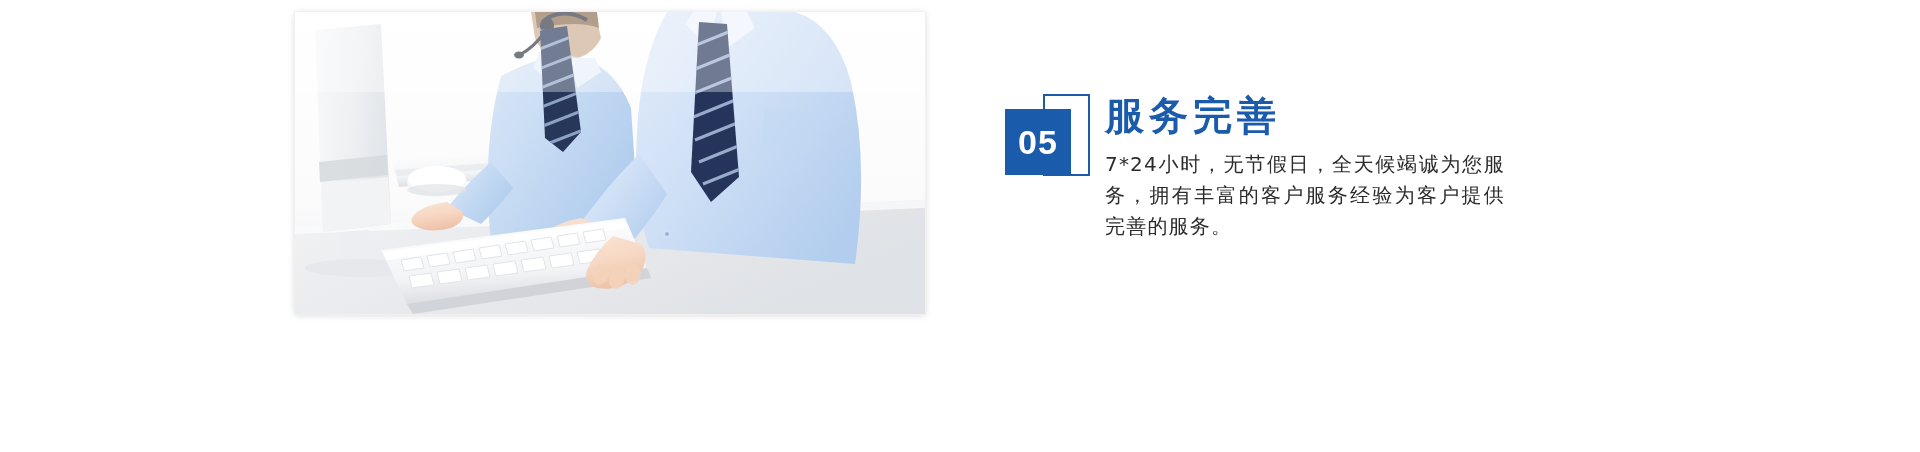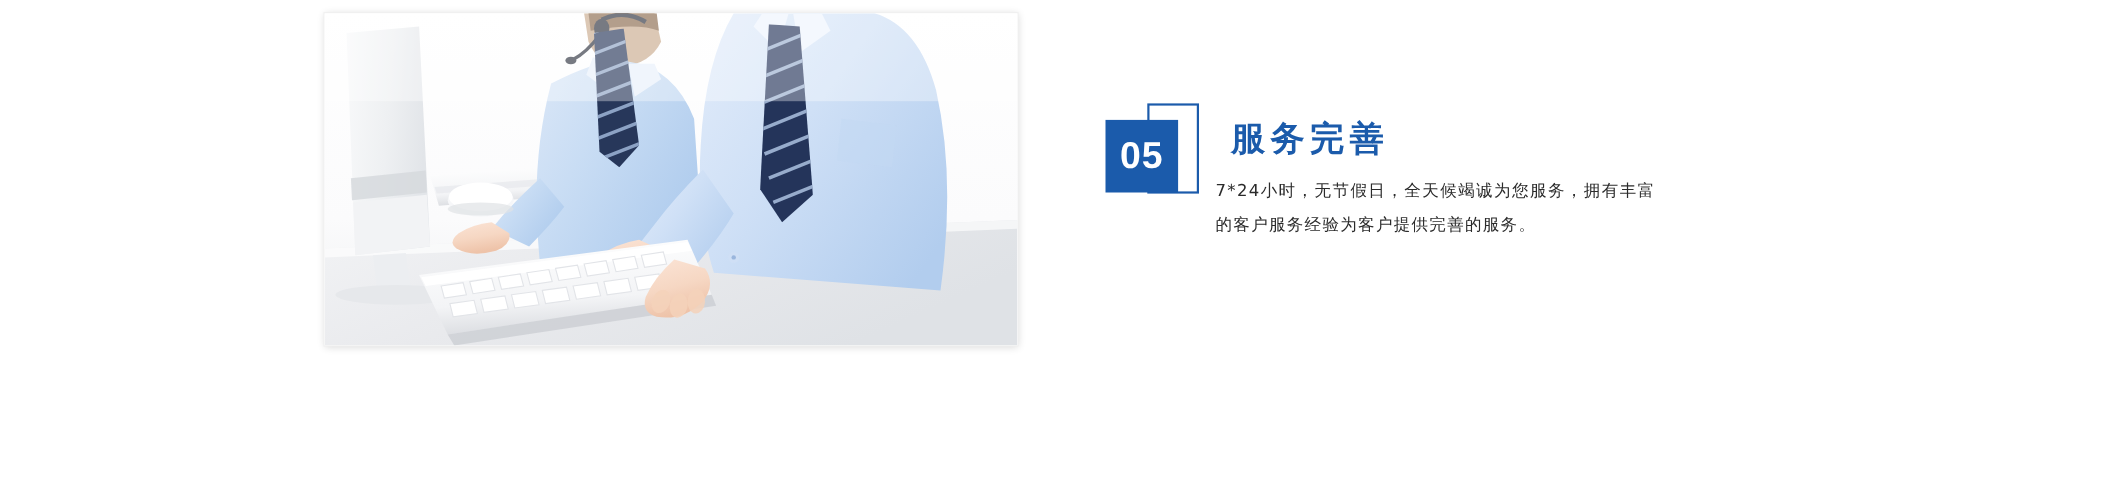--- a/index.html
+++ b/index.html
@@ -89,34 +89,34 @@
   }
 
   .text-block {
     position: absolute;
     left: 100px;
     top: 0px;
     width: 430px;
   }
 
   .title {
-    margin: 14px;
+    margin: 0;
     color: #1b5bab;
-    font-size: 31px;
+    font-size: 39px;
     font-weight: 700;
     letter-spacing: 5px;
     line-height: 1.15;
     font-family: Liberation Sans, sans-serif;
     white-space: nowrap;
   }
 
   .desc {
     margin: 10px 0 0 0;
     color: #2b2b2b;
-    font-size: 15px;
+    font-size: 20px;
     line-height: 31px;
     letter-spacing: 1.2px;
     font-family: "DejaVu Sans", "Liberation Sans", sans-serif;
     width: 400px;
     text-align: justify;
   }
 </style>
 </head>
 <body>
 

